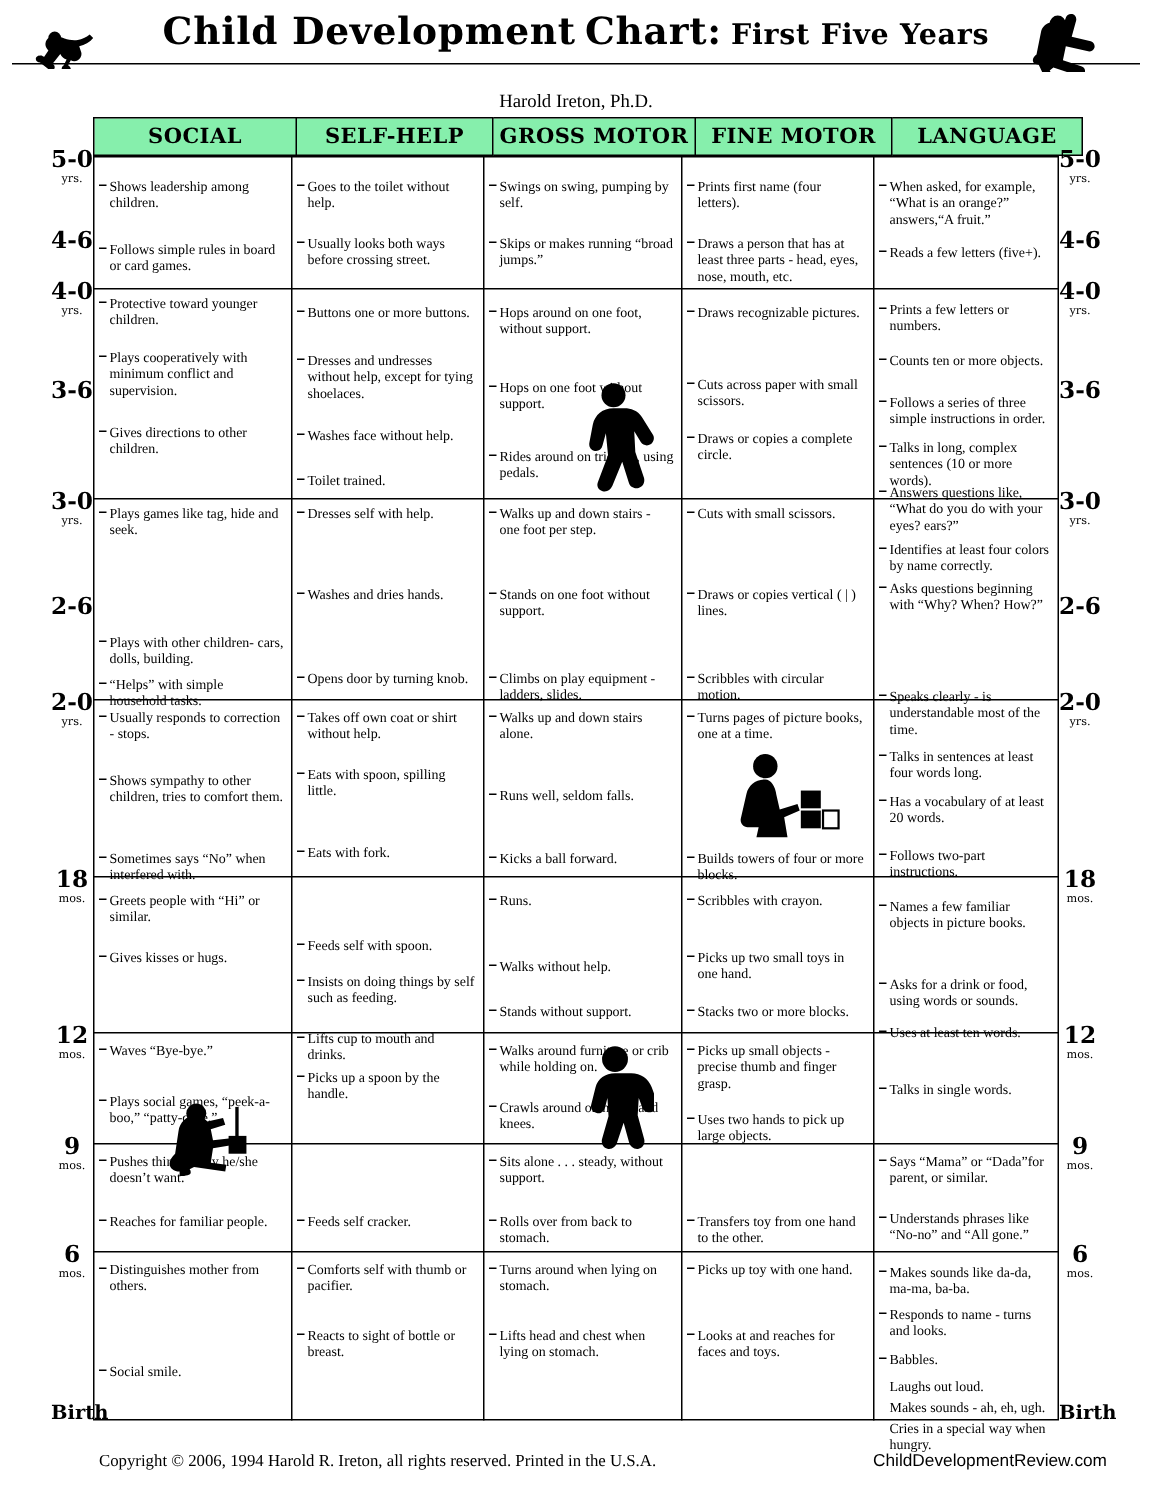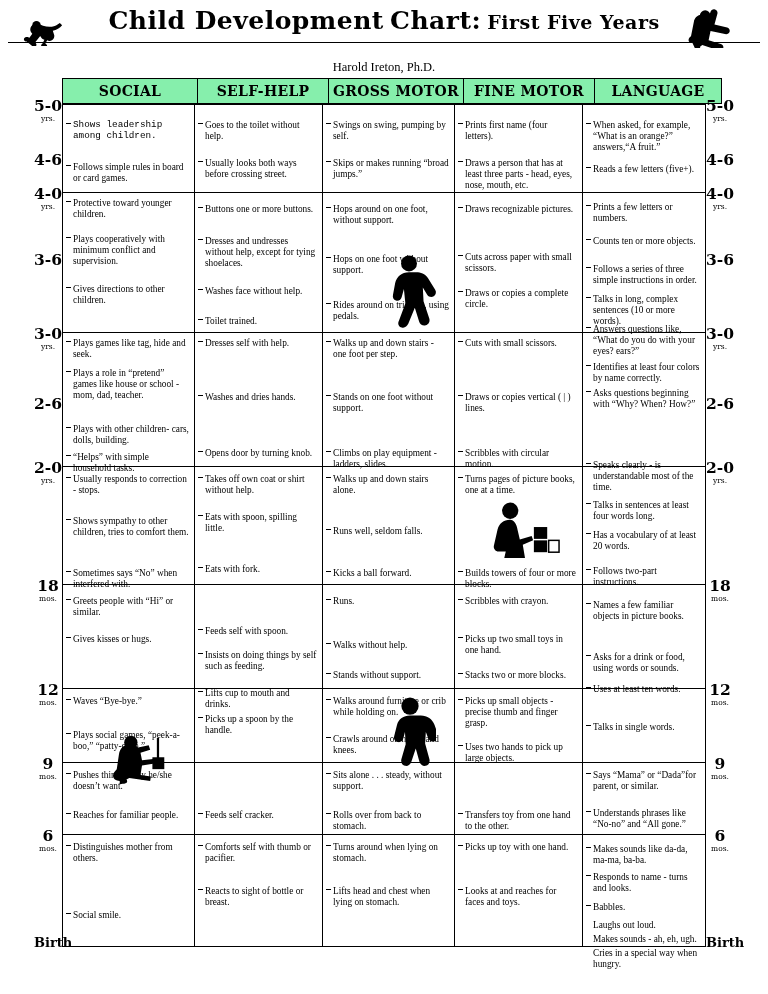--- a/index.html
+++ b/index.html
@@ -324,21 +324,21 @@
         <div class="agemark" style="top:724px;">
           <span class="num">6</span>
           <span class="unit">mos.</span>
         </div>
         <div class="agemark birth" style="top:832px;">
           <span class="num">Birth</span>
         </div>
       </div>
 
       <div style="position:absolute;left:32px;top:0;width:126px;height:843px;">
-        <div class="item" style="top:16px;font-family:Liberation Mono, monospace;">
+        <div class="item" style="top:16px;">
             <span class="dash"></span>
             <span class="txt">Shows leadership among children.</span>
           </div>
         <div class="item" style="top:58px;">
             <span class="dash"></span>
             <span class="txt">Follows simple rules in board or card games.</span>
           </div>
         <div class="item" style="top:94px;">
             <span class="dash"></span>
             <span class="txt">Protective toward younger children.</span>
@@ -347,24 +347,20 @@
             <span class="dash"></span>
             <span class="txt">Plays cooperatively with minimum conflict and supervision.</span>
           </div>
         <div class="item" style="top:180px;">
             <span class="dash"></span>
             <span class="txt">Gives directions to other children.</span>
           </div>
         <div class="item" style="top:234px;">
             <span class="dash"></span>
             <span class="txt">Plays games like tag, hide and seek.</span>
-          </div>
-        <div class="item" style="top:264px;">
-            <span class="dash"></span>
-            <span class="txt">Plays a role in “pretend” games like house or school - mom, dad, teacher.</span>
           </div>
         <div class="item" style="top:320px;">
             <span class="dash"></span>
             <span class="txt">Plays with other children- cars, dolls, building.</span>
           </div>
         <div class="item" style="top:348px;">
             <span class="dash"></span>
             <span class="txt">“Helps” with simple household tasks.</span>
           </div>
         <div class="item" style="top:370px;">
@@ -771,14 +767,18 @@
             <span class="txt">Makes sounds - ah, eh, ugh.</span>
           </div>
         <div class="item nodash" style="top:844px;">
             <span class="txt">Cries in a special way when hungry.</span>
           </div>
       </div>
 
     </div>
   </div>
 
+  <div class="footer">
+    <div class="copyright">Copyright © 2006, 1994 Harold R. Ireton, all rights reserved. Printed in the U.S.A.</div>
+    <div class="site">ChildDevelopmentReview.com</div>
+  </div>
 
 </div>
 
 </body></html>

